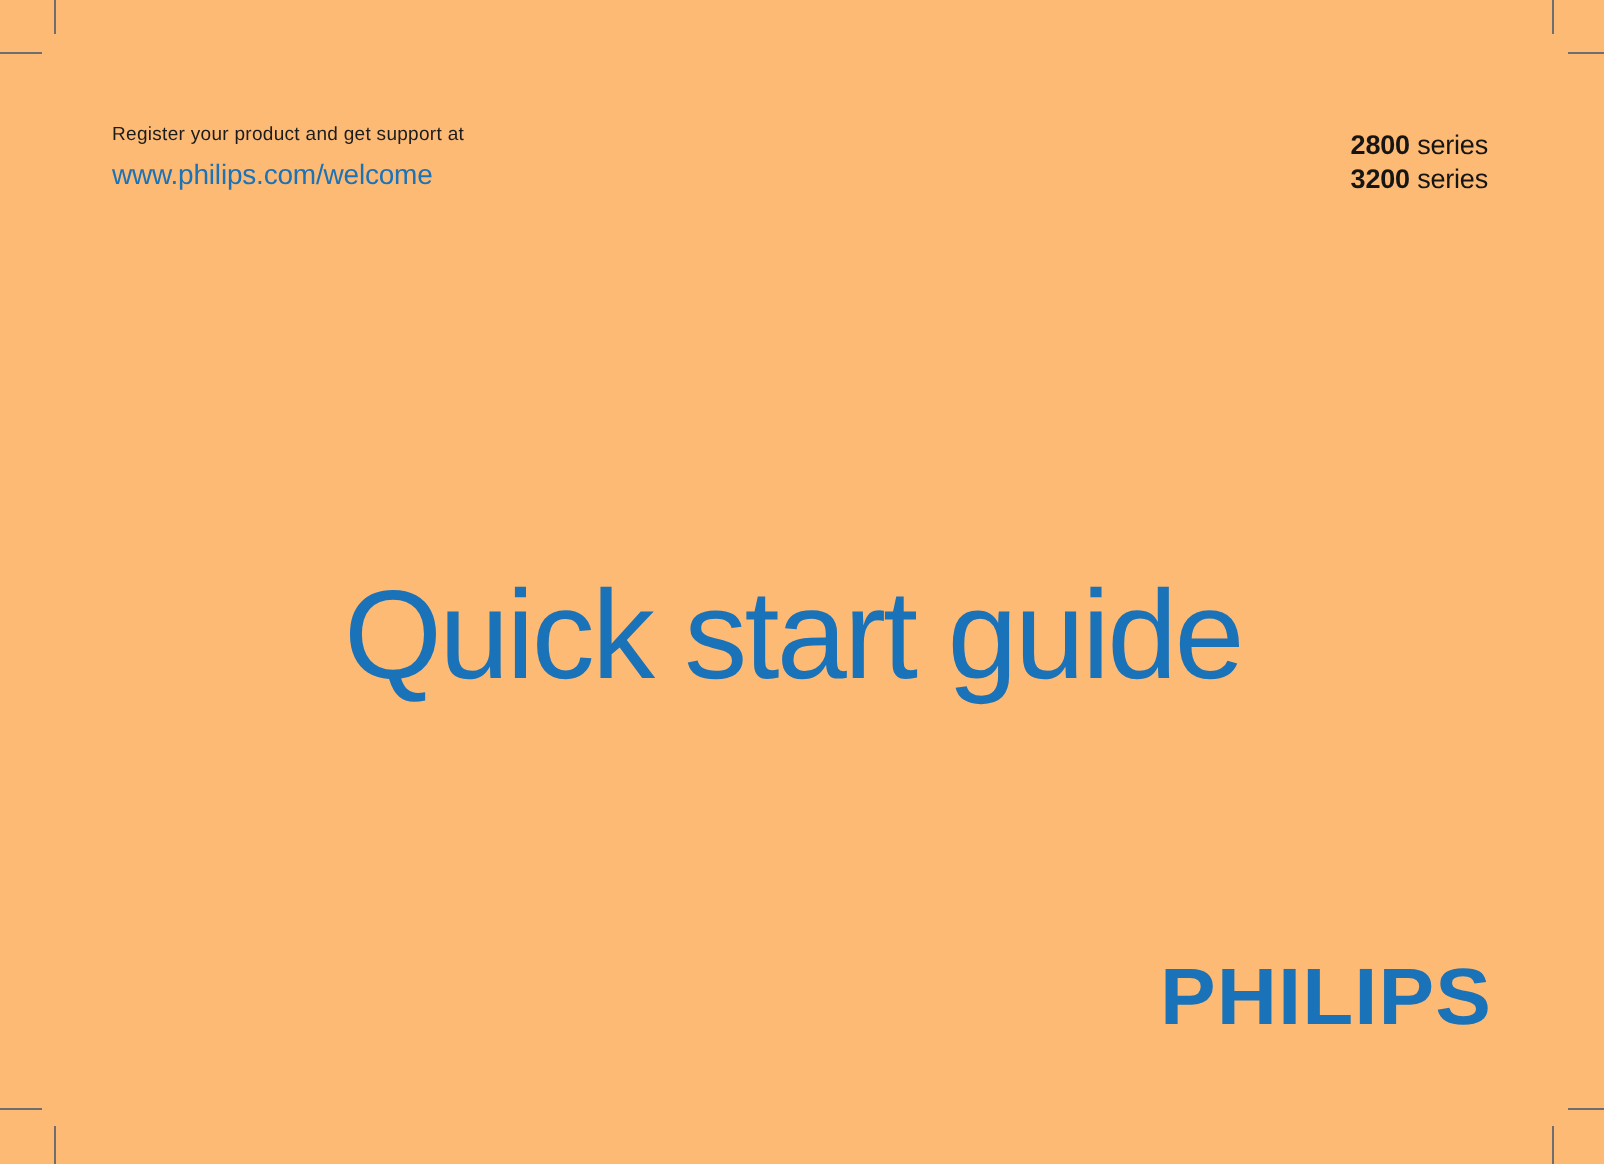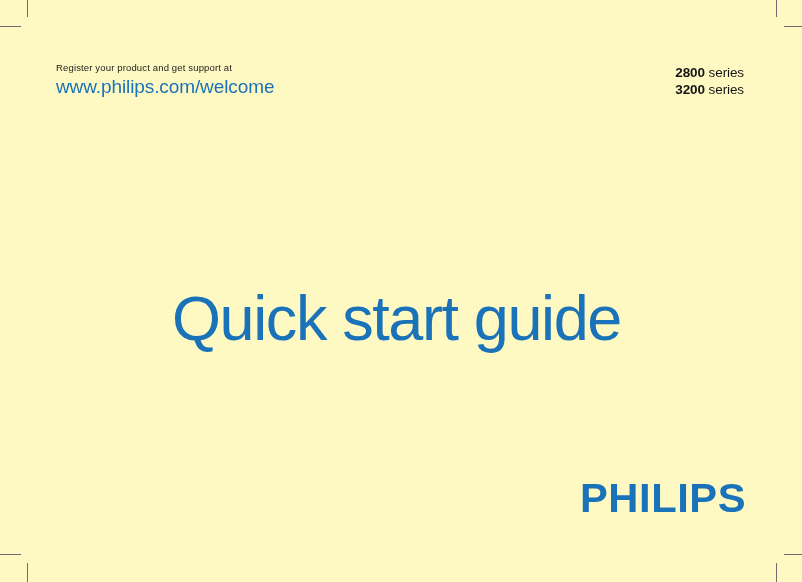--- a/index.html
+++ b/index.html
@@ -9,21 +9,21 @@
     background: #ffffff;
   }
   body {
     font-family: "Liberation Sans", sans-serif;
   }
 
   #page {
     position: relative;
     width: 802px;
     height: 582px;
-    background: #fef9c3;
+    background: #fdba74;
     overflow: hidden;
   }
 
   
   .crop {
     position: absolute;
     background: #6e6e6e;
   }
   .crop-v { width: 1px; }
   .crop-h { height: 1px; }
@@ -44,21 +44,21 @@
     top: 62px;
   }
   #register-line {
     font-size: 9.5px;
     line-height: 12px;
     color: #1c1c1c;
     letter-spacing: 0.15px;
     white-space: nowrap;
   }
   #welcome-url {
-    font-size: 19px;
+    font-size: 14px;
     line-height: 20px;
     color: #1a72b8;
     letter-spacing: -0.1px;
     margin-top: 3px;
     white-space: nowrap;
   }
 
   
   #series-block {
     position: absolute;

